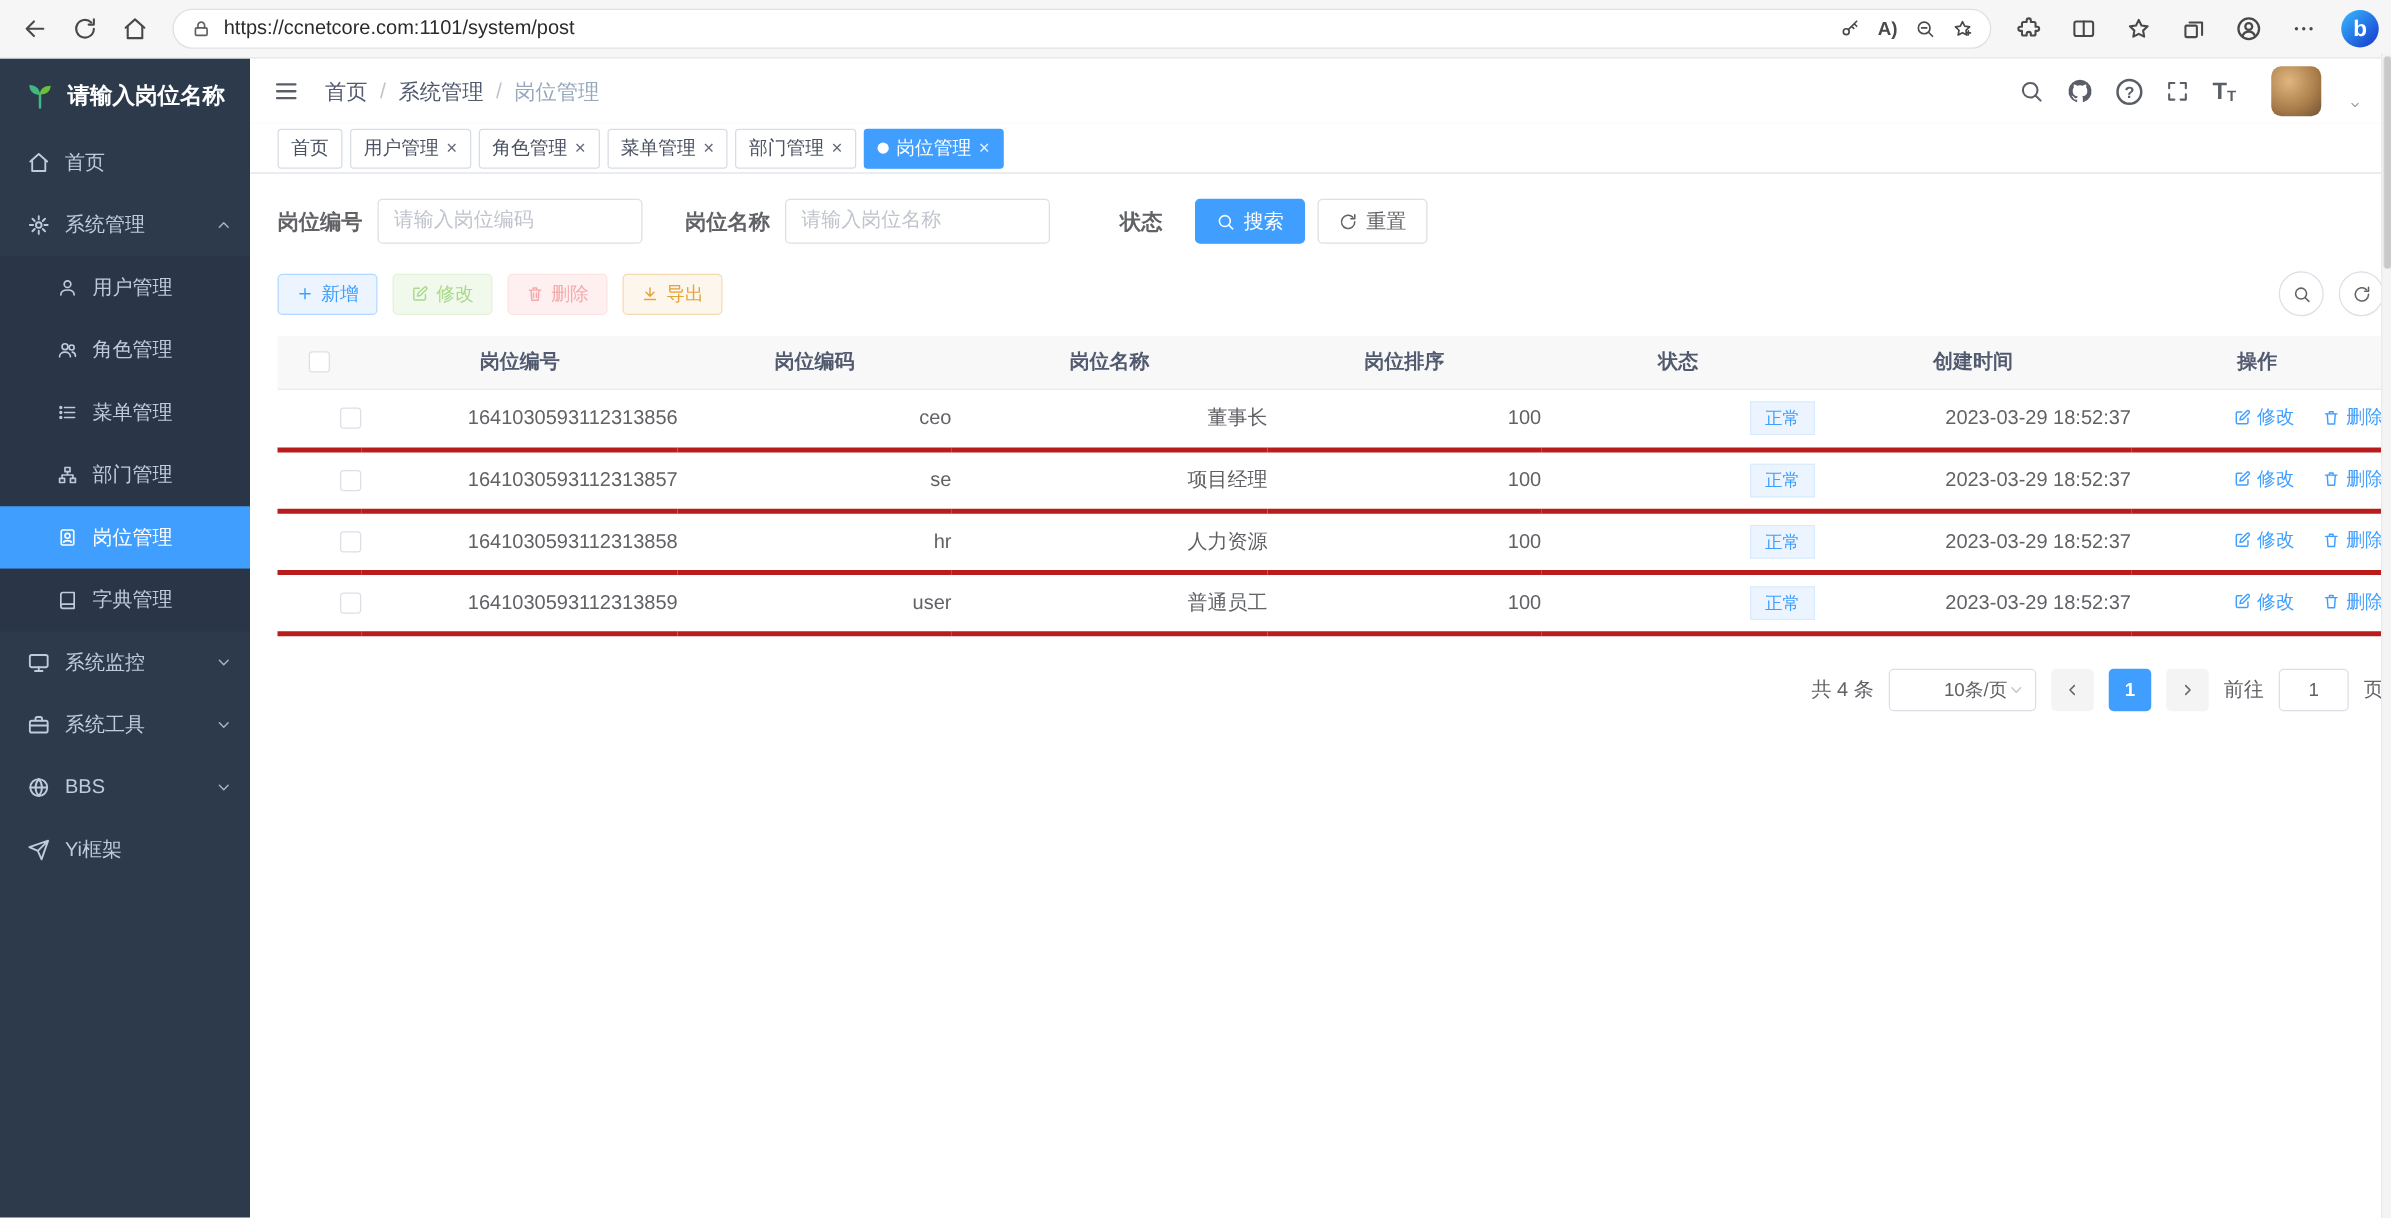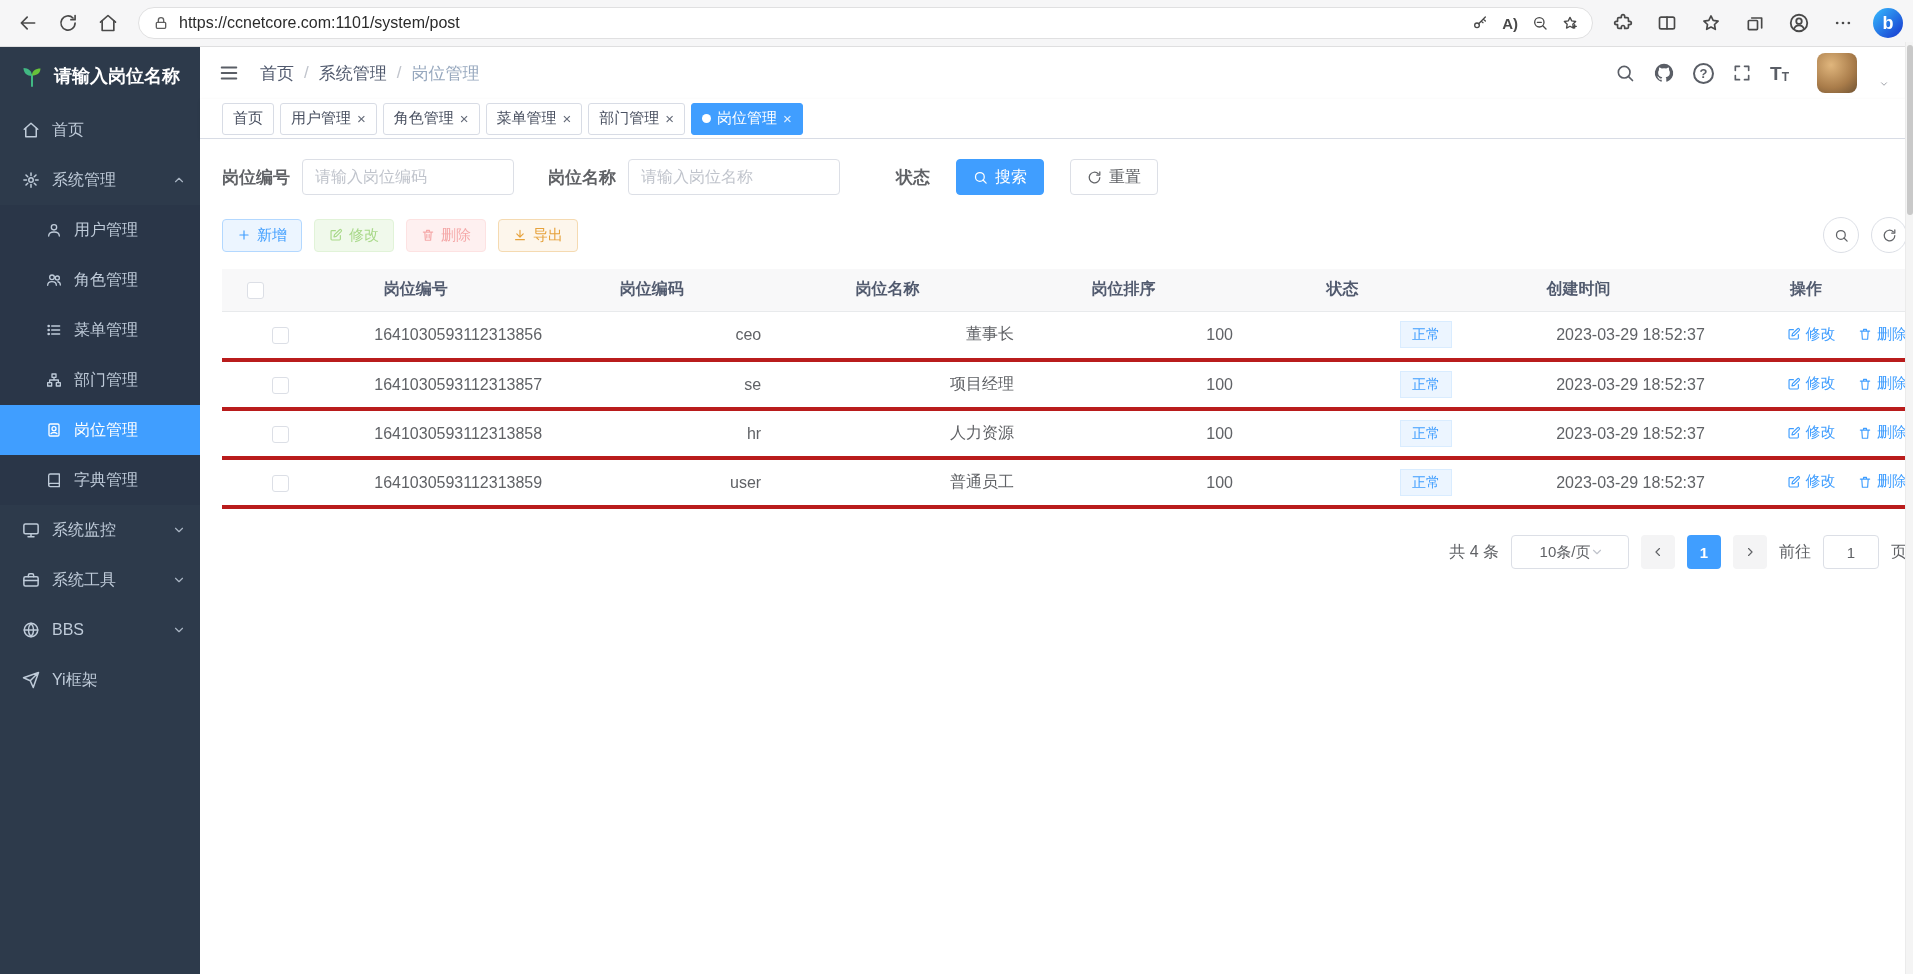--- a/index.html
+++ b/index.html
@@ -61,21 +61,21 @@
   .tab{height:32px;display:inline-flex;align-items:center;gap:6px;padding:0 10px;
     border:1px solid #d8dce5;border-radius:3px;background:#fff;color:#495060;font-size:15px;cursor:pointer}
   .tab.active{background:#409eff;border-color:#409eff;color:#fff}
   .tab .dot{width:9px;height:9px;border-radius:50%;background:#fff;display:inline-block}
   .tab .close{font-size:15px;line-height:1;opacity:.85}
 
   
   .content{flex:1;padding:20px 6px 0 22px;background:#fff;min-width:0}
   .filter-row{display:flex;align-items:center;margin-bottom:22px}
   .f-group{display:flex;align-items:center;gap:12px}
-  .g2{margin-left:34px}.g3{margin-left:56px}.gbtn{margin-left:26px;gap:26px}
+  .g2{margin-left:34px}.g3{margin-left:56px}.gbtn{margin-left:26px;gap:10px}
   .f-label{font-size:17px;font-weight:700;color:#606266;white-space:nowrap}
   .f-input{width:212px;height:36px;border:1px solid #dcdfe6;border-radius:4px;padding:0 12px;
     font-size:16px;color:#606266;outline:none;font-family:inherit}
   .f-input::placeholder{color:#c0c4cc}
   .f-select{width:212px;height:36px;border:1px solid #dcdfe6;border-radius:4px;padding:0 10px 0 12px;
     display:flex;align-items:center;justify-content:space-between;cursor:pointer;background:#fff}
   .f-select .ph{font-size:16px;color:#c0c4cc}
   .f-select .sel-caret{color:#c0c4cc}
   .btn{display:inline-flex;align-items:center;gap:7px;height:36px;padding:0 16px;border-radius:4px;
     font-size:16px;border:1px solid #dcdfe6;background:#fff;color:#606266;cursor:pointer;white-space:nowrap;font-family:inherit}
@@ -98,21 +98,21 @@
   .checkbox{width:17px;height:17px;border:1px solid #dcdfe6;border-radius:3px;display:inline-block;
     background:#fff;vertical-align:middle;cursor:pointer}
   .tag{display:inline-block;padding:4px 11px;background:#ecf5ff;border:1px solid #d9ecff;
     color:#409eff;border-radius:0;font-size:14px;line-height:1.2}
   .link{color:#409eff;font-size:15px;display:inline-flex;align-items:center;gap:5px;cursor:pointer}
   .link + .link{margin-left:18px}
 
   .pagination{display:flex;align-items:center;justify-content:flex-end;gap:12px;
     margin-top:26px;font-size:16px;color:#606266}
   .page-size{width:118px;height:34px;border:1px solid #dcdfe6;border-radius:4px;background:#fff;
-    display:flex;align-items:center;justify-content:center;padding:0 8px 0 12px;
+    display:flex;align-items:center;justify-content:flex-end;padding:0 8px 0 12px;
     font-size:15px;color:#606266;cursor:pointer}
   .page-btn{min-width:34px;height:34px;border-radius:4px;background:#f4f4f5;color:#606266;
     display:flex;align-items:center;justify-content:center;font-size:15px;cursor:pointer}
   .page-btn.active{background:#409eff;color:#fff;font-weight:700}
   .goto-input{width:56px;height:34px;border:1px solid #dcdfe6;border-radius:4px;text-align:center;
     font-size:15px;color:#606266;outline:none;font-family:inherit}
 
   .scrollbar{position:fixed;right:0;top:42px;bottom:0;width:8px;background:#f4f4f4;border-left:1px solid #ebebeb}
   .scroll-thumb{width:6px;height:170px;margin:3px auto 0;background:#c9c9c9;border-radius:3px}
 </style>

